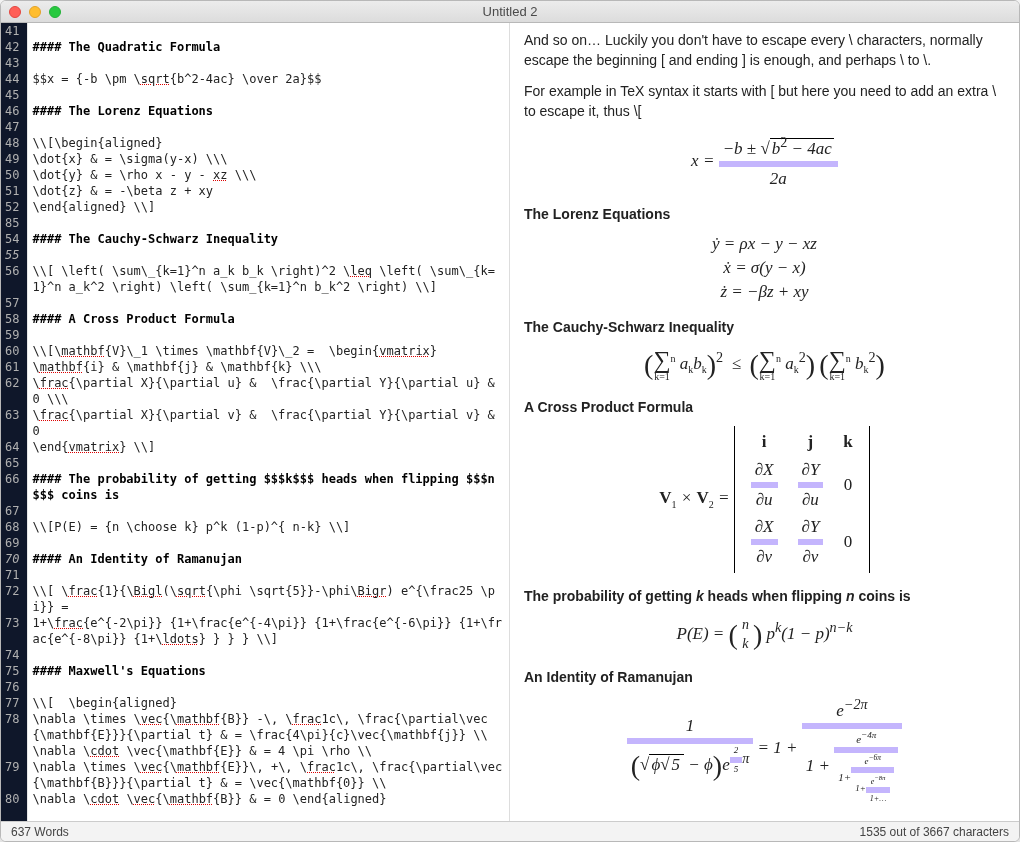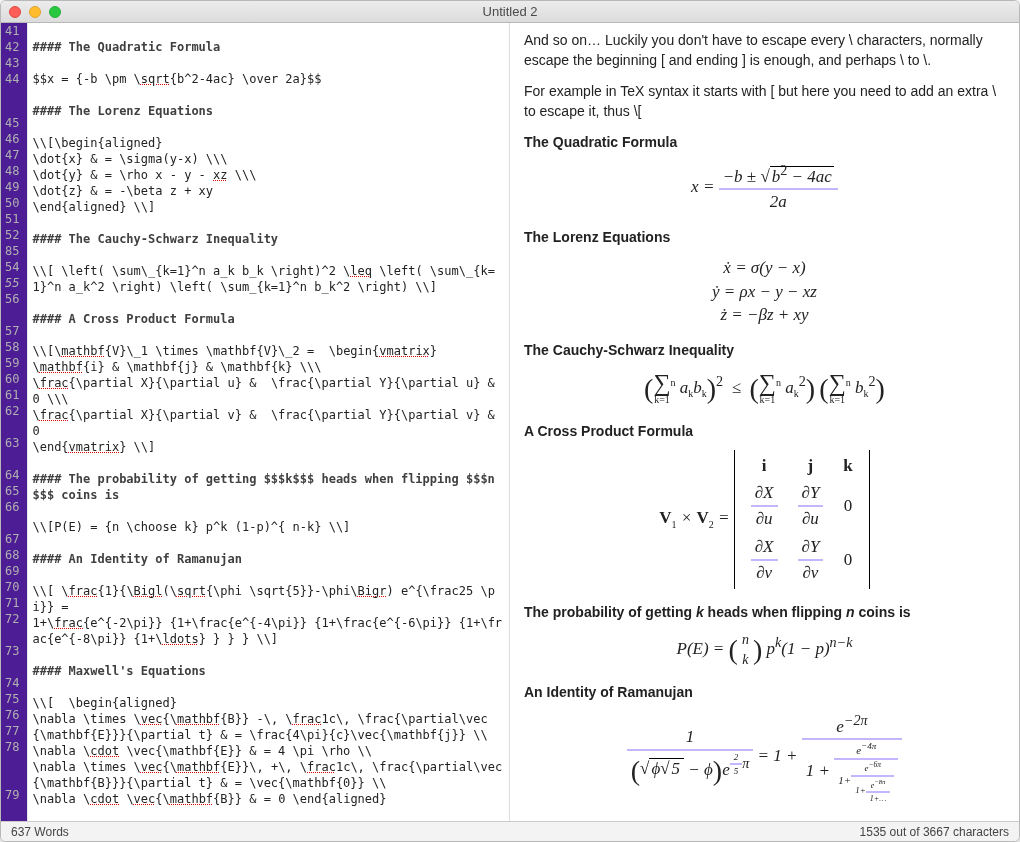--- a/index.html
+++ b/index.html
@@ -41,55 +41,55 @@
 .editor {
   width: 50%;
   border-right: 1px solid #ddd;
   display: flex;
   overflow: hidden;
   font-family: Menlo, Monaco, monospace;
   font-size: 12px;
   line-height: 16px;
 }
 .gutter {
-  background: #4c1d95;
+  background: #0f172a;
   color: #b0b0b0;
   text-align: right;
   padding: 0 8px 0 4px;
   border-right: 1px solid #e6e6e6;
   user-select: none;
   flex-shrink: 0;
 }
 .gutter div { height: 16px; }
 .code {
   flex: 1;
   padding-left: 4px;
   color: #222;
   overflow: hidden;
   white-space: pre-wrap;
   word-break: break-all;
 }
 .code-line { min-height: 16px; }
-.hd { color: #404040; font-weight: bold; }
+.hd { color: #000000; font-weight: bold; }
 .err { text-decoration: underline dotted #d00; text-decoration-thickness: 1px; }
 .preview {
   width: 50%;
   padding: 8px 14px;
   font-family: "Helvetica Neue", Arial, sans-serif;
   font-size: 14px;
   color: #222;
   overflow: hidden;
   line-height: 1.4;
 }
 .preview p { margin-bottom: 12px; }
 .preview .ph { font-weight: bold; margin: 10px 0 8px; font-size: 14px; }
 .math { font-family: "Times New Roman", serif; font-size: 17px; text-align: center; margin: 8px 0 14px; font-style: italic; }
 .math .up { font-style: normal; }
 .frac { display: inline-block; vertical-align: middle; text-align: center; }
-.frac > .num { display: block; border-bottom: 2px solid #c4b5fd; padding: 0 4px; }
+.frac > .num { display: block; border-bottom: 6px solid #c4b5fd; padding: 0 4px; }
 .frac > .den { display: block; padding: 0 4px; }
 .sqrt { border-top: 1px solid #000; padding: 0 2px; }
 .rad::before { content: "√"; font-style: normal; }
 .big { font-size: 28px; vertical-align: middle; font-style: normal; }
 .sum { font-size: 24px; display:inline-block; vertical-align:middle; line-height:1; font-style:normal; }
 .small { font-size: 10px; }
 .statusbar {
   height: 20px;
   border-top: 1px solid #ccc;
   background: #f3f3f3;
@@ -117,21 +117,21 @@
     <div class="title">Untitled 2</div>
   </div>
 
   <div class="content">
     <div class="editor">
       <div class="gutter" id="gutter">
           <div style="height: 16px;">41</div>
           <div style="height: 16px;">42</div>
           <div style="height: 16px;">43</div>
           <div style="height: 16px;">44</div>
-          <div style="height: 16px; margin-top: 28px;">45</div>
+          <div style="height: 16px;">45</div>
           <div style="height: 16px;">46</div>
           <div style="height: 16px;">47</div>
           <div style="height: 16px;">48</div>
           <div style="height: 16px;">49</div>
           <div style="height: 16px;">50</div>
           <div style="height: 16px;">51</div>
           <div style="height: 16px;">52</div>
           <div style="height: 16px;">85</div>
           <div style="height: 16px;">54</div>
           <div style="height: 16px; font-style: italic;">55</div>
@@ -142,48 +142,47 @@
           <div style="height: 16px;">60</div>
           <div style="height: 16px;">61</div>
           <div style="height: 32px;">62</div>
           <div style="height: 32px;">63</div>
           <div style="height: 16px;">64</div>
           <div style="height: 16px;">65</div>
           <div style="height: 32px;">66</div>
           <div style="height: 16px;">67</div>
           <div style="height: 16px;">68</div>
           <div style="height: 16px;">69</div>
-          <div style="height: 16px;">70</div>
+          <div style="height: 16px; font-style: italic;">70</div>
           <div style="height: 16px;">71</div>
           <div style="height: 32px;">72</div>
           <div style="height: 32px;">73</div>
           <div style="height: 16px;">74</div>
           <div style="height: 16px;">75</div>
           <div style="height: 16px;">76</div>
           <div style="height: 16px;">77</div>
           <div style="height: 48px;">78</div>
           <div style="height: 32px;">79</div>
           <div style="height: 16px;">80</div>
         </div>
       <div class="code" id="code"><div class="code-line"></div><div class="code-line hd">#### The Quadratic Formula</div><div class="code-line"></div><div class="code-line">$$x = {-b \pm \<span class="err">sqrt</span>{b^2-4ac} \over 2a}$$</div><div class="code-line"></div><div class="code-line hd">#### The Lorenz Equations</div><div class="code-line"></div><div class="code-line">\\[\begin{aligned}</div><div class="code-line">\dot{x} &amp; = \sigma(y-x) \\\</div><div class="code-line">\dot{y} &amp; = \rho x - y - <span class="err">xz</span> \\\</div><div class="code-line">\dot{z} &amp; = -\beta z + xy</div><div class="code-line">\end{aligned} \\]</div><div class="code-line"></div><div class="code-line hd">#### The Cauchy-Schwarz Inequality</div><div class="code-line"></div><div class="code-line">\\[ \left( \sum\_{k=1}^n a_k b_k \right)^2 \<span class="err">leq</span> \left( \sum\_{k=1}^n a_k^2 \right) \left( \sum_{k=1}^n b_k^2 \right) \\]</div><div class="code-line"></div><div class="code-line hd">#### A Cross Product Formula</div><div class="code-line"></div><div class="code-line">\\[\<span class="err"><span class="err">mathbf</span></span>{V}\_1 \times \mathbf{V}\_2 =  \begin{<span class="err">vmatrix</span>}</div><div class="code-line">\<span class="err"><span class="err"><span class="err">mathbf</span></span></span>{i} &amp; \mathbf{j} &amp; \mathbf{k} \\\</div><div class="code-line">\<span class="err"><span class="err">frac</span></span>{\partial X}{\partial u} &amp;  \frac{\partial Y}{\partial u} &amp; 0 \\\</div><div class="code-line">\<span class="err"><span class="err">frac</span></span>{\partial X}{\partial v} &amp;  \frac{\partial Y}{\partial v} &amp; 0</div><div class="code-line">\end{<span class="err">vmatrix</span>} \\]</div><div class="code-line"></div><div class="code-line hd">#### The probability of getting $$$k$$$ heads when flipping $$$n$$$ coins is</div><div class="code-line"></div><div class="code-line">\\[P(E) = {n \choose k} p^k (1-p)^{ n-k} \\]</div><div class="code-line"></div><div class="code-line hd">#### An Identity of Ramanujan</div><div class="code-line"></div><div class="code-line">\\[ \<span class="err"><span class="err">frac</span></span>{1}{\<span class="err">Bigl</span>(\<span class="err"><span class="err">sqrt</span></span>{\phi \sqrt{5}}-\phi\<span class="err">Bigr</span>) e^{\frac25 \pi}} =</div><div class="code-line">1+\<span class="err"><span class="err"><span class="err"><span class="err">frac</span></span></span></span>{e^{-2\pi}} {1+\frac{e^{-4\pi}} {1+\frac{e^{-6\pi}} {1+\frac{e^{-8\pi}} {1+\<span class="err">ldots</span>} } } } \\]</div><div class="code-line"></div><div class="code-line hd">#### Maxwell's Equations</div><div class="code-line"></div><div class="code-line">\\[  \begin{aligned}</div><div class="code-line">\nabla \times \<span class="err"><span class="err"><span class="err"><span class="err">vec</span></span></span></span>{\<span class="err"><span class="err"><span class="err"><span class="err">mathbf</span></span></span></span>{B}} -\, \<span class="err"><span class="err"><span class="err">frac</span></span></span>1c\, \frac{\partial\vec{\mathbf{E}}}{\partial t} &amp; = \frac{4\pi}{c}\vec{\mathbf{j}} \\   \nabla \<span class="err">cdot</span> \vec{\mathbf{E}} &amp; = 4 \pi \rho \\</div><div class="code-line">\nabla \times \<span class="err"><span class="err"><span class="err">vec</span></span></span>{\<span class="err"><span class="err"><span class="err">mathbf</span></span></span>{E}}\, +\, \<span class="err"><span class="err">frac</span></span>1c\, \frac{\partial\vec{\mathbf{B}}}{\partial t} &amp; = \vec{\mathbf{0}} \\</div><div class="code-line">\nabla \<span class="err">cdot</span> \<span class="err">vec</span>{\<span class="err">mathbf</span>{B}} &amp; = 0 \end{aligned}</div></div>
     </div>
 
     <div class="preview">
       <p>And so on… Luckily you don't have to escape every \ characters, normally escape the beginning [ and ending ] is enough, and perhaps \ to \.</p>
       <p>For example in TeX syntax it starts with [ but here you need to add an extra \ to escape it, thus \[</p>
 
-      <div class="ph">The Quadratic Formula</div>
       <div class="math">
         x = <span class="frac"><span class="num">−b ± <span class="rad"></span><span class="sqrt">b<sup class="up">2</sup> − 4ac</span></span><span class="den">2a</span></span>
       </div>
 
       <div class="ph">The Lorenz Equations</div>
       <div class="math">
+        <div>ẏ = ρx − y − xz</div>
         <div>ẋ = σ(y − x)</div>
-        <div>ẏ = ρx − y − xz</div>
         <div>ż = −βz + xy</div>
       </div>
 
       <div class="ph">The Cauchy-Schwarz Inequality</div>
       <div class="math">
         <span class="big">(</span><span class="sum">∑<div class="small">k=1</div></span><sup class="small up">n</sup> a<sub class="small up">k</sub>b<sub class="small up">k</sub><span class="big">)</span><sup class="up">2</sup>
         &nbsp;≤&nbsp;
         <span class="big">(</span><span class="sum">∑<div class="small">k=1</div></span><sup class="small up">n</sup> a<sub class="small up">k</sub><sup class="up">2</sup><span class="big">)</span>
         <span class="big">(</span><span class="sum">∑<div class="small">k=1</div></span><sup class="small up">n</sup> b<sub class="small up">k</sub><sup class="up">2</sup><span class="big">)</span>
       </div>

